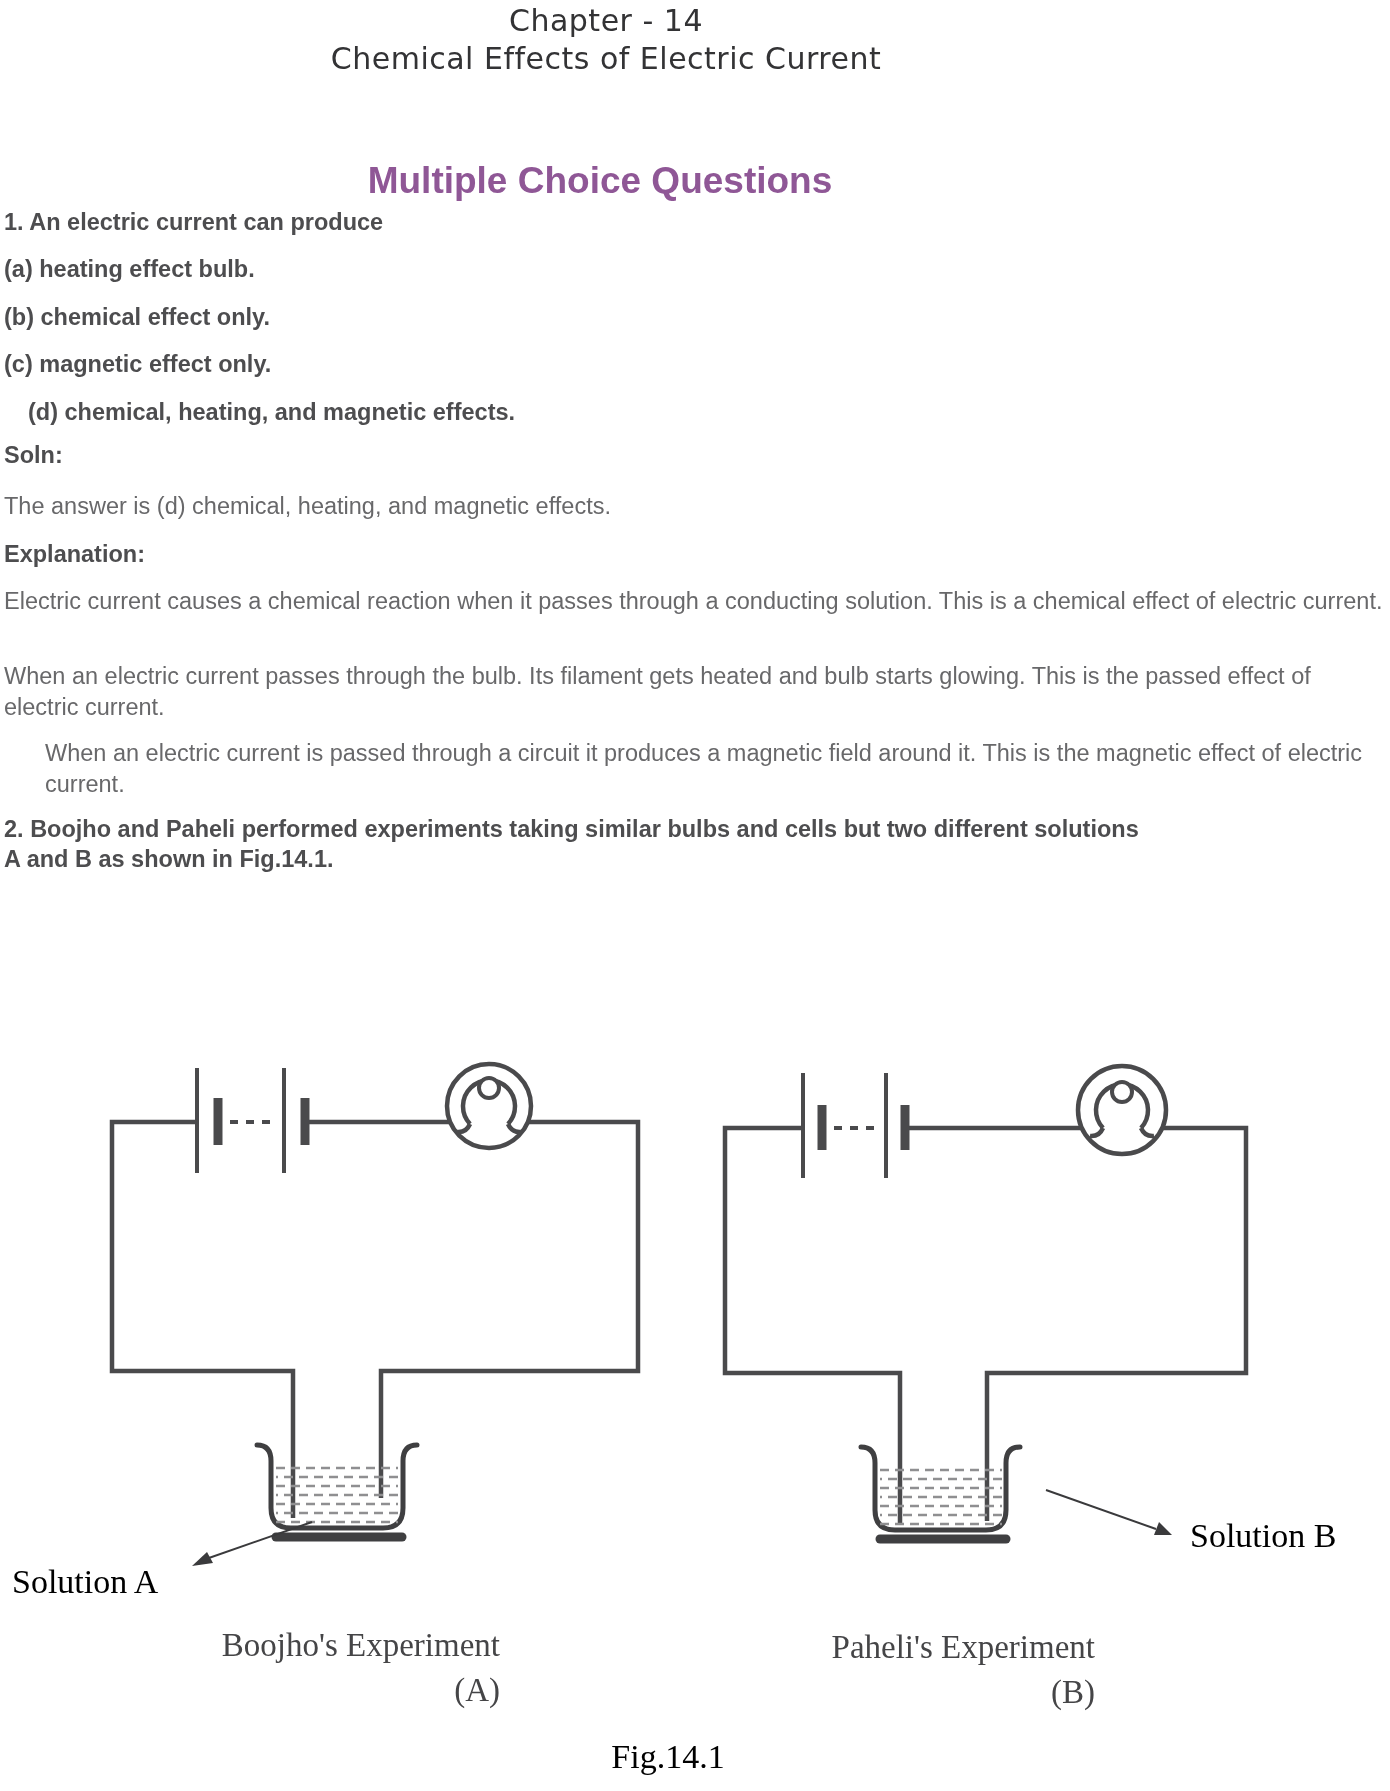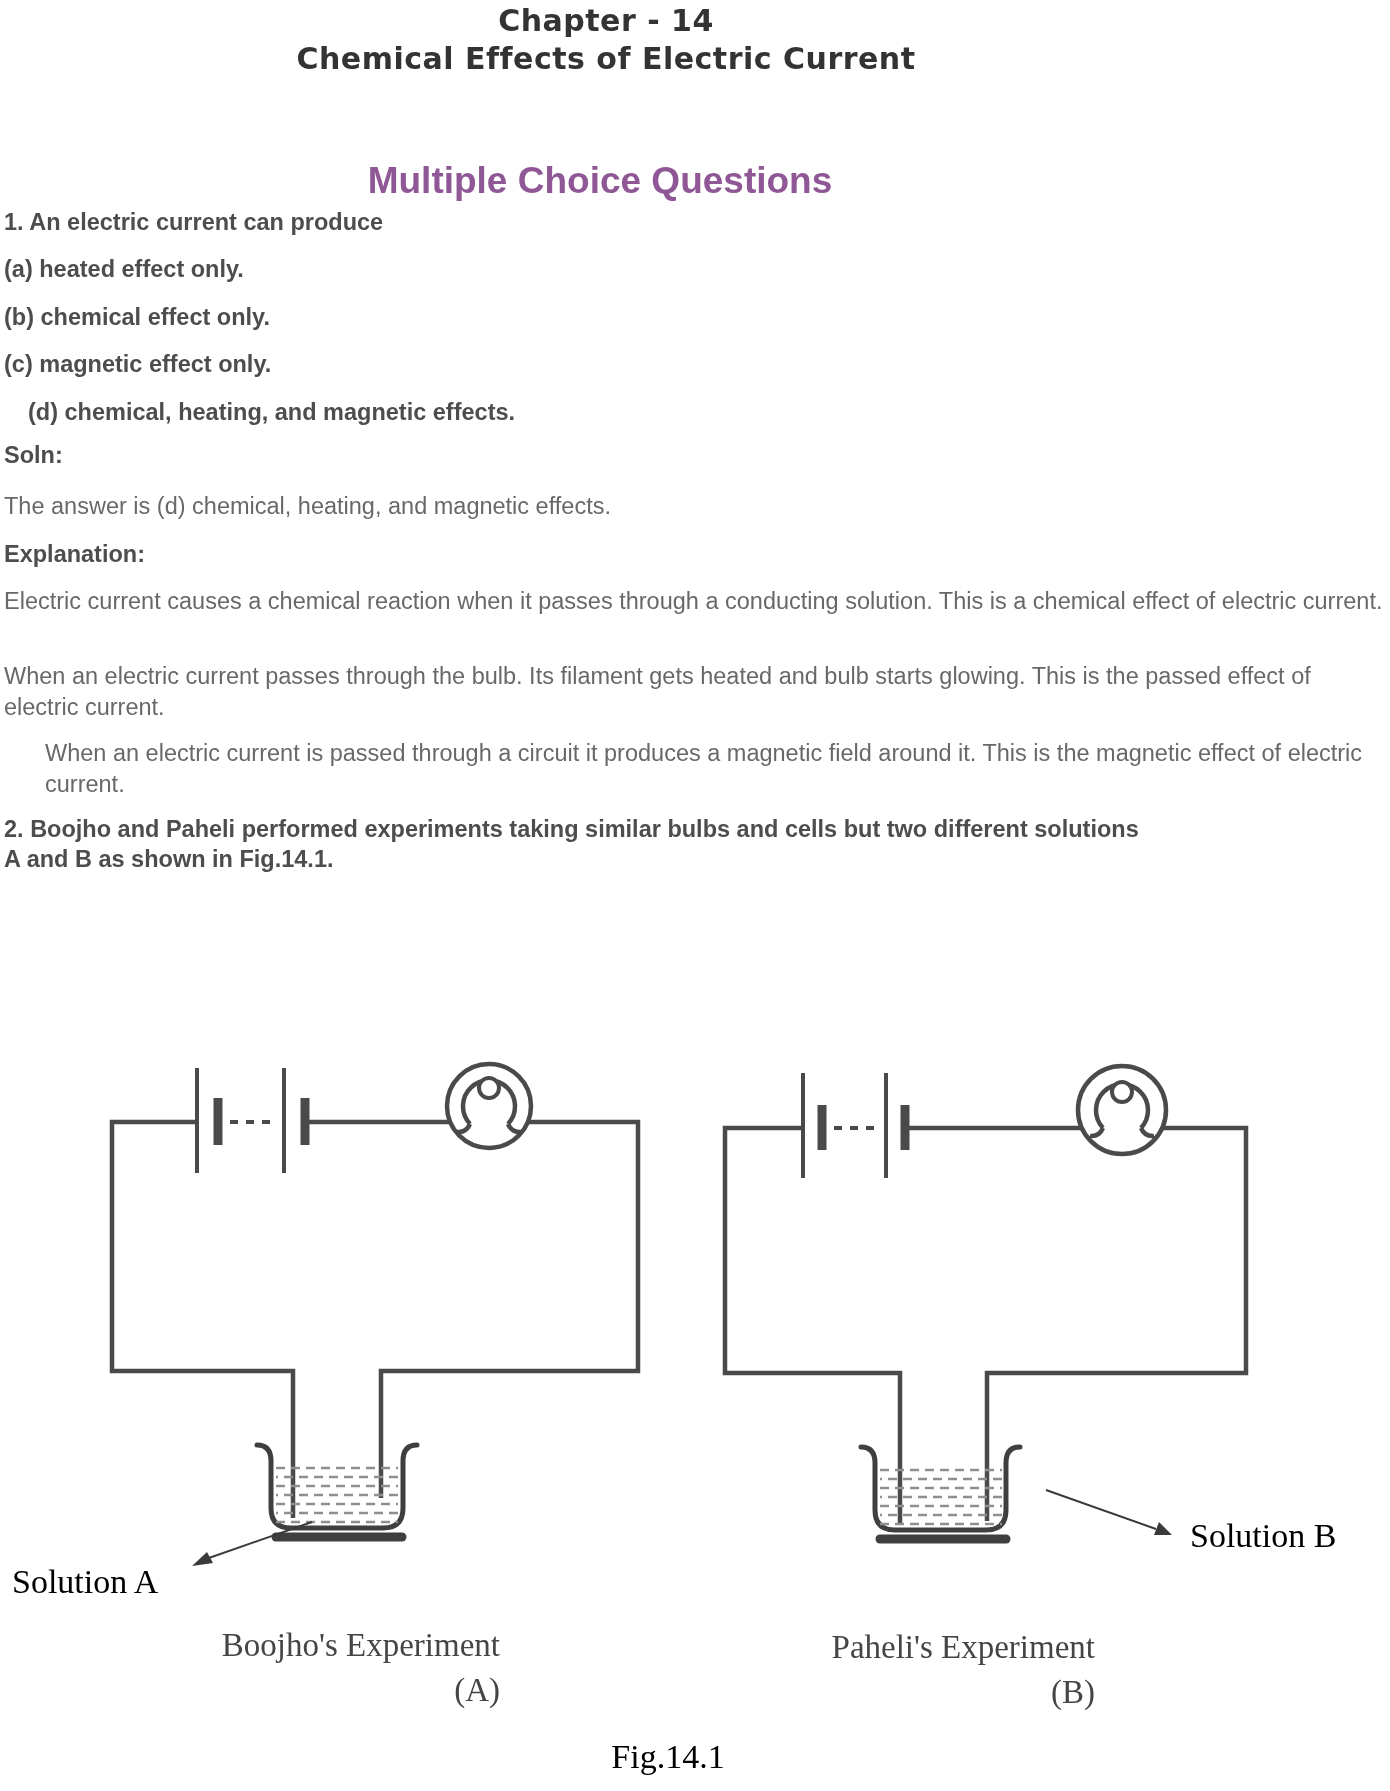--- a/index.html
+++ b/index.html
@@ -7,21 +7,21 @@
     position:relative;
     width:1390px;height:1791px;
     overflow:hidden;
     font-family:"Liberation Sans",sans-serif;
   }
   .abs{position:absolute;}
   .title-block{
     left:0;top:2px;width:1212px;
     text-align:center;
     font-family:"DejaVu Sans",sans-serif;
-    font-weight:700;
+    font-weight:400;
     font-size:30px;line-height:38px;
     color:#333335;
     letter-spacing:.5px;
   }
   .mcq-heading{
     left:0;top:160px;width:1200px;
     text-align:center;
     font-size:37px;font-weight:700;
     color:#8f5796;
   }
@@ -53,21 +53,21 @@
 
 <div class="abs title-block">
   <div>Chapter - 14</div>
   <div>Chemical Effects of Electric Current</div>
 </div>
 
 <div class="abs mcq-heading">Multiple Choice Questions</div>
 
 <div class="abs q-bold" style="top:207px;">1. An electric current can produce</div>
 
-<div class="abs q-bold" style="top:254px;">(a) heated effect only.</div>
+<div class="abs q-bold" style="top:254px;">(a) heating effect bulb.</div>
 <div class="abs q-bold" style="top:302px;">(b) chemical effect only.</div>
 <div class="abs q-bold" style="top:349px;">(c) magnetic effect only.</div>
 <div class="abs q-bold" style="top:397px;margin-left:24px;">(d) chemical, heating, and magnetic effects.</div>
 
 <div class="abs q-bold" style="top:440px;">Soln:</div>
 <div class="abs body-reg" style="top:491px;">The answer is (d) chemical, heating, and magnetic effects.</div>
 <div class="abs q-bold" style="top:539px;">Explanation:</div>
 
 <div class="abs body-reg para" style="top:586px;">Electric current causes a chemical reaction when it passes through a conducting solution. This is a chemical effect of electric current.</div>
 <div class="abs body-reg para" style="top:661px;">When an electric current passes through the bulb. Its filament gets heated and bulb starts glowing. This is the passed effect of electric current.</div>

